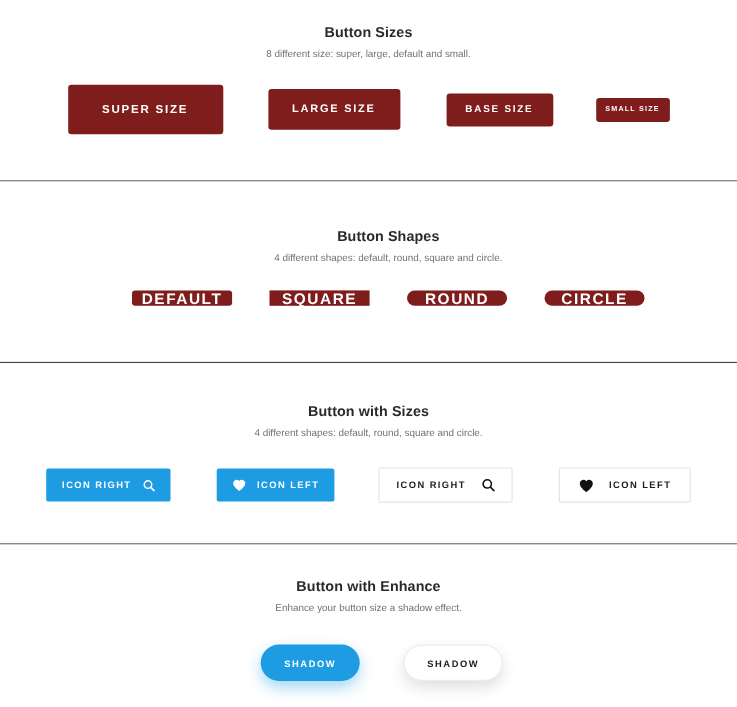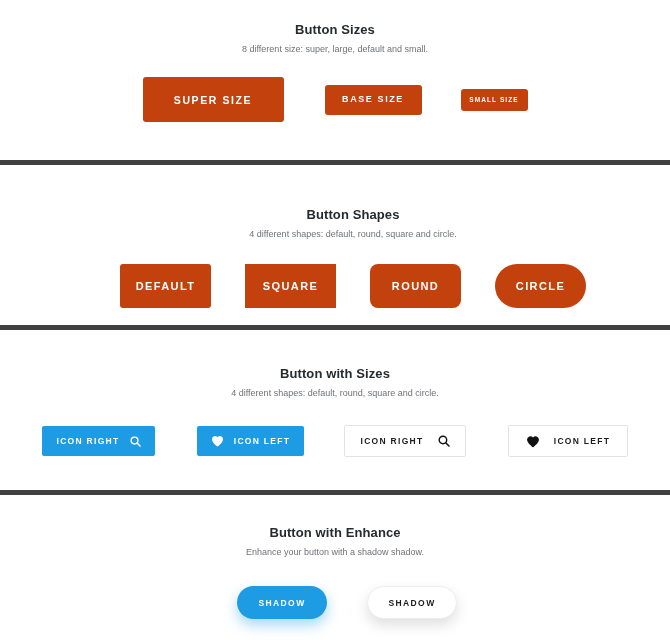--- a/index.html
+++ b/index.html
@@ -14,21 +14,21 @@
     font-family: "Liberation Sans", sans-serif;
     color: #2b2b2b;
     overflow: hidden;
   }
 
   .page { width: 670px; height: 643px; background: #ffffff; }
 
   .section {
     position: relative;
     background: #ffffff;
-    border-bottom: 5px solid #404040;
+    border-bottom: 1px solid #404040;
     text-align: center;
   }
   .section.last { border-bottom: none; }
 
   .sec-sizes   { height: 165px; padding-top: 22px; }
   .sec-shapes  { height: 165px; padding-top: 42px; padding-left: 36px; }
   .sec-icons   { height: 165px; padding-top: 36px; }
   .sec-shadow  { height: 148px; padding-top: 30px; }
 
   .sec-title {
@@ -55,41 +55,41 @@
   }
   .sizes-row  { margin-top: 22px; }
   .shapes-row { margin-top: 24px; }
   .icons-row  { margin-top: 26px; }
   .shadow-row { margin-top: 28px; padding-left: 24px; }
 
   .btn {
     display: inline-flex;
     align-items: center;
     justify-content: center;
-    background: #c2410c;
+    background: #7f1d1d;
     color: #ffffff;
     border: none;
     font-family: "Liberation Sans", sans-serif;
     font-weight: bold;
     letter-spacing: 1.6px;
     text-transform: uppercase;
     cursor: pointer;
     white-space: nowrap;
     line-height: 1;
     border-radius: 3px;
   }
 
   
   .btn-super { width: 141px; height: 45px; font-size: 10.5px; margin-right: 41px; }
   .btn-large { width: 120px; height: 37px; font-size: 10px;   margin-right: 42px; }
   .btn-base  { width: 97px;  height: 30px; font-size: 9px;    margin-right: 39px; }
   .btn-small { width: 67px;  height: 22px; font-size: 6.5px;  letter-spacing: 1.1px; }
 
   
-  .shape-btn { width: 91px; height: 44px; font-size: 11px; letter-spacing: 1.4px; }
+  .shape-btn { width: 91px; height: 14px; font-size: 14px; letter-spacing: 1.4px; }
   .shape-default { border-radius: 3px;  margin-right: 34px; }
   .shape-round   { border-radius: 8px;  margin-right: 34px; }
   .shape-square  { border-radius: 0;    margin-right: 34px; }
   .shape-circle  { border-radius: 999px; text-align: right; }
 
   
   .icon-btn {
     height: 30px;
     font-size: 8.5px;
     letter-spacing: 1.3px;
@@ -143,20 +143,21 @@
 </head>
 <body>
 
 <div class="page">
 
   <div class="section sec-sizes">
     <h2 class="sec-title">Button Sizes</h2>
     <p class="sec-sub">8 different size: super, large, default and small.</p>
     <div class="btn-row sizes-row">
       <button class="btn btn-super">SUPER SIZE</button>
+      <button class="btn btn-large">LARGE SIZE</button>
       <button class="btn btn-base">BASE SIZE</button>
       <button class="btn btn-small">SMALL SIZE</button>
     </div>
   </div>
 
   <div class="section sec-shapes">
     <h2 class="sec-title">Button Shapes</h2>
     <p class="sec-sub">4 different shapes: default, round, square and circle.</p>
     <div class="btn-row shapes-row">
       <button class="btn shape-btn shape-default">DEFAULT</button>
@@ -207,20 +208,20 @@
           </svg>
         </span>
         <span>ICON LEFT</span>
       </button>
 
     </div>
   </div>
 
   <div class="section sec-shadow last">
     <h2 class="sec-title">Button with Enhance</h2>
-    <p class="sec-sub">Enhance your button with a shadow shadow.</p>
+    <p class="sec-sub">Enhance your button size a shadow effect.</p>
     <div class="btn-row shadow-row">
       <button class="btn shadow-btn shadow-filled">SHADOW</button>
       <button class="btn shadow-btn shadow-outline">SHADOW</button>
     </div>
   </div>
 
 </div>
 
 </body></html>

